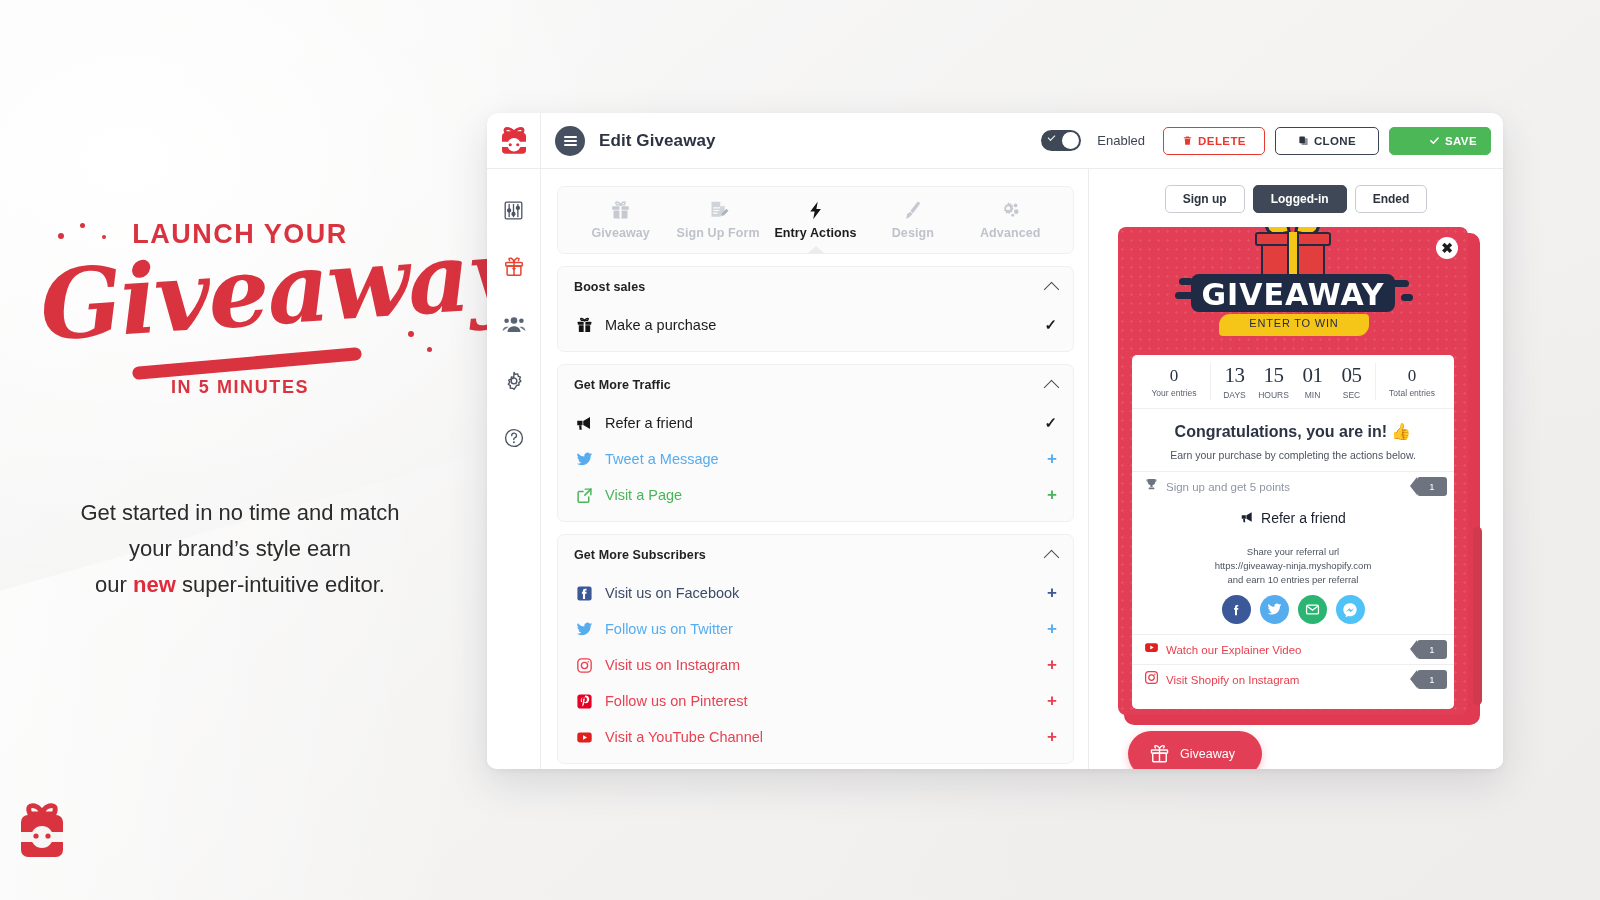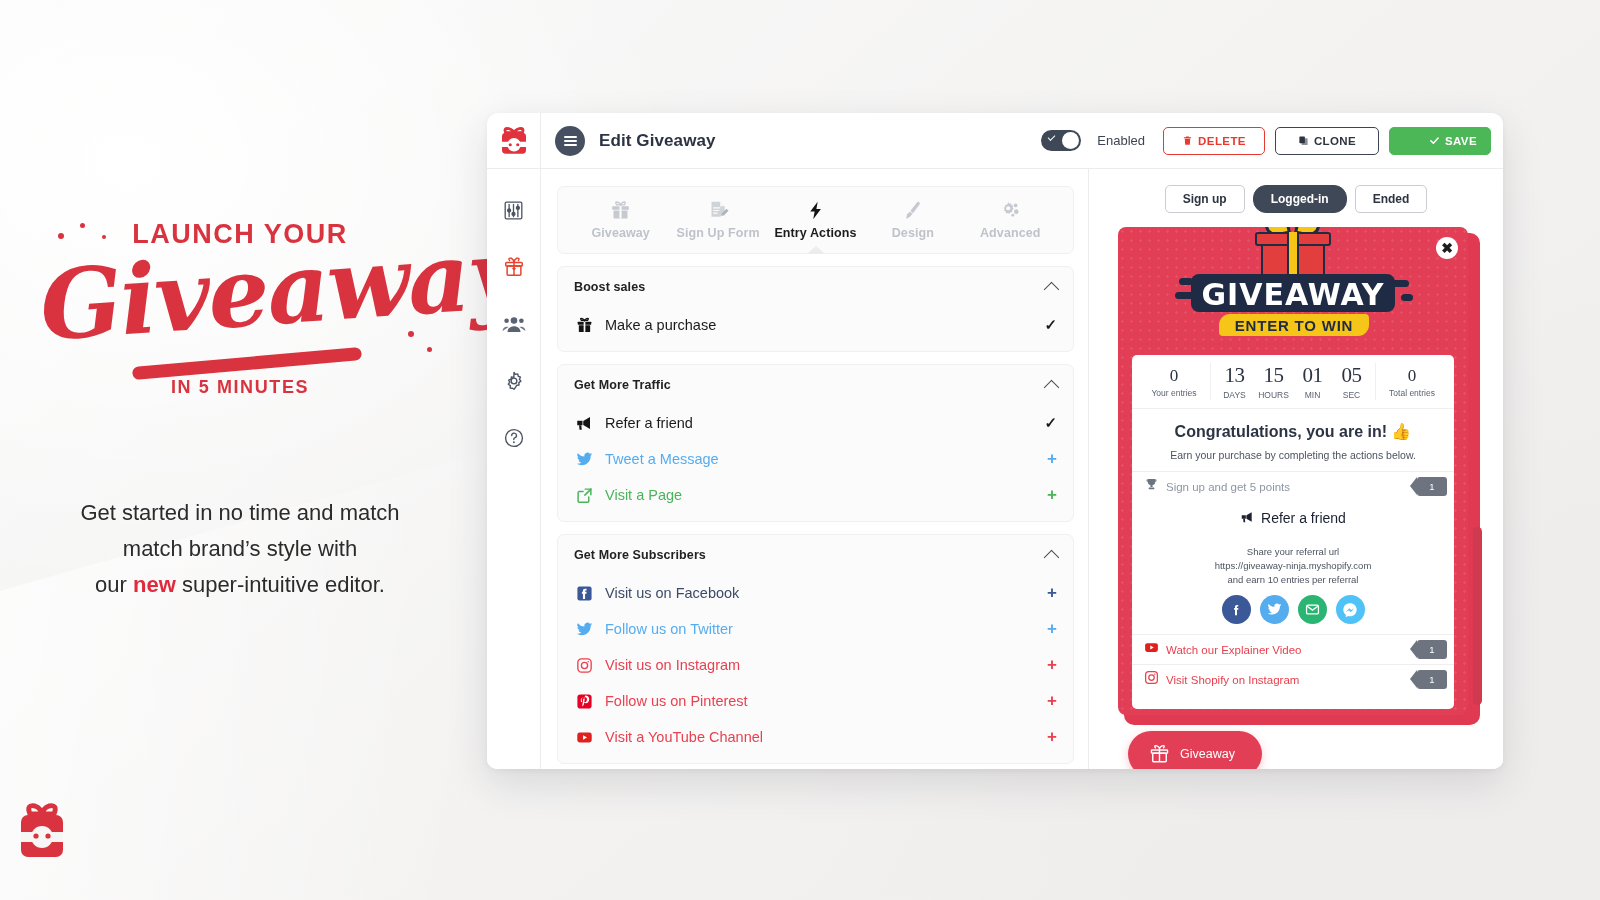--- a/index.html
+++ b/index.html
@@ -184,21 +184,21 @@
   .action.fb .a-right { color: #3b5998; }
   .action.red .a-label, .action.red .a-right { color: #e8414f; }
 
   
   .state-tabs { display: flex; gap: 8px; margin-bottom: 14px; }
   .stab {
     height: 28px; padding: 0 17px; border-radius: 5px; border: 1.5px solid #c9ccd2;
     background: #fff; color: #2d3340; font-size: 12px; font-weight: 700;
     display: flex; align-items: center; cursor: pointer;
   }
-  .stab.active { background: #3f4856; border-color: #3f4856; color: #fff; border-radius: 13px; }
+  .stab.active { background: #3f4856; border-color: #3f4856; color: #fff; }
 
   .popup-wrap { position: relative; width: 356px; }
   .popup-shadow {
     position: absolute; left: 6px; top: 6px; width: 356px; height: 492px;
     background: #df3a52; border-radius: 10px;
   }
   .popup {
     position: relative; width: 350px; height: 488px;
     background: #e23e56; border-radius: 8px; overflow: hidden;
   }
@@ -233,21 +233,21 @@
     position: absolute; left: 0; right: 0; top: 43px; text-align: center;
     font-size: 30px; font-weight: 700; color: #fff; letter-spacing: 1px;
     font-family: "DejaVu Sans", sans-serif;
   }
   .etw-bar {
     position: absolute; left: 36px; top: 80px; width: 150px; height: 22px;
     background: #f5c518; border-radius: 11px 4px 11px 4px;
   }
   .etw {
     position: absolute; left: 36px; top: 83px; width: 150px; text-align: center;
-    font-size: 15px; font-weight: 700; color: #1f2a44; letter-spacing: .8px;
+    font-size: 11px; font-weight: 400; color: #1f2a44; letter-spacing: .8px;
   }
 
   .pop-body {
     position: absolute; left: 14px; right: 14px; top: 128px; bottom: 6px;
     background: #fff; border-radius: 5px; overflow: hidden;
   }
   .counter-row {
     display: flex; align-items: center; height: 54px; border-bottom: 1px solid #efefef; padding: 0 6px;
   }
   .cnt-cell { flex: 1; text-align: center; }
@@ -316,21 +316,21 @@
     <div class="spark" style="right:26px;top:126px;width:6px;height:6px;"></div>
     <div class="spark" style="right:8px;top:142px;width:5px;height:5px;"></div>
     <div class="hero-launch">LAUNCH YOUR</div>
     <div class="hero-script">Giveaway</div>
     <div class="hero-underline"></div>
     <div class="hero-min">IN 5 MINUTES</div>
   </div>
 
   <div class="left-copy">
     <div>Get started in no time and match</div>
-    <div>match brand’s style with</div>
+    <div>your brand’s style earn</div>
     <div>
       <span>our </span><span class="accent">new</span><span> super-intuitive editor.</span>
     </div>
   </div>
 
   <div class="brand-logo">
     <svg viewBox="0 0 48 60" width="48" height="60">
       <path d="M12 12 Q8 2 17 4 Q23 6 24 13 Q25 6 31 4 Q40 2 36 12 Z" fill="none" stroke="#d8333f" stroke-width="5" stroke-linejoin="round"></path>
       <rect x="3" y="13" width="42" height="42" rx="7" fill="#d8333f"></rect>
       <path d="M3 30 h42 v10 H3 z" fill="#f7f6f5"></path>

